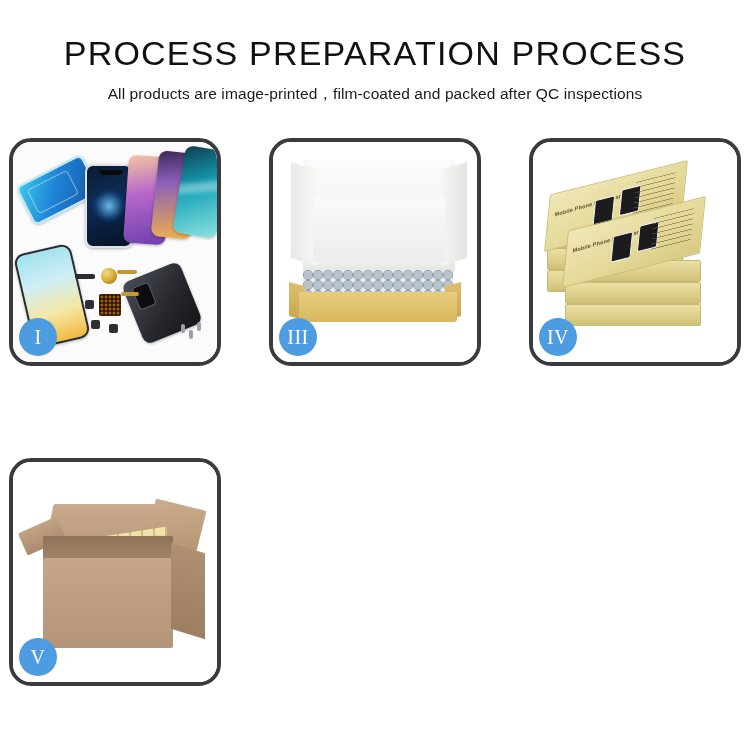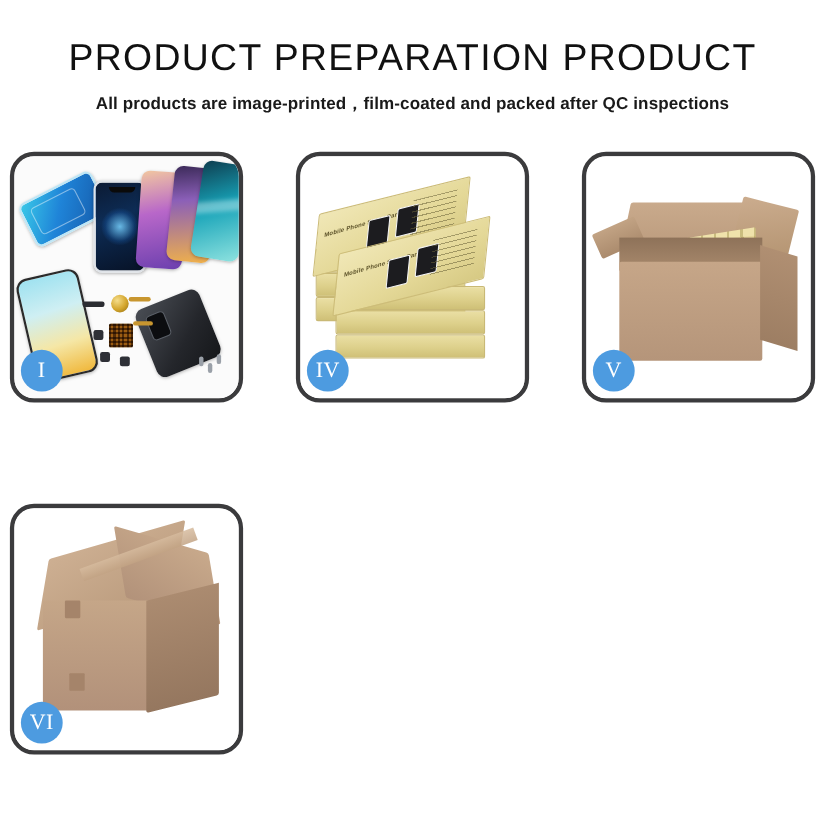--- a/index.html
+++ b/index.html
@@ -32,21 +32,21 @@
     letter-spacing: 1.2px;
     font-weight: 400;
     color: #111111;
     line-height: 1.05;
     white-space: nowrap;
   }
   .subtitle {
     margin-top: 12px;
     font-size: 15.5px;
     letter-spacing: 0.1px;
-    font-weight: 700;
+    font-weight: 400;
     color: #1a1a1a;
     white-space: nowrap;
   }
 
   
   .grid {
     position: absolute;
     left: 9px;
     top: 138px;
     width: 732px;
@@ -408,21 +408,21 @@
   .tape-tab {
     position:absolute; background:#a5846a; border-radius:1px;
   }
 </style>
 </head>
 <body>
 
 <div class="page">
 
   <div class="header">
-    <div class="title">PRODUCT PREPARATION PRODUCT</div>
+    <div class="title">PROCESS PREPARATION PROCESS</div>
     <div class="subtitle">All products are image-printed，film-coated and packed after QC inspections</div>
   </div>
 
   <div class="grid">
 
     <div class="panel">
       <div class="panel-scene p1">
         <div class="phone ph-tilt-blue"></div>
         <div class="phone ph-front-black"></div>
         <div class="phone ph-purple"></div>
@@ -440,20 +440,31 @@
         <div class="part flex cable" style="left:104px; top:128px; width:20px;"></div>
         <div class="part flex cable" style="left:108px; top:150px; width:18px;"></div>
         <div class="part screw" style="left:168px; top:182px;"></div>
         <div class="part screw" style="left:176px; top:188px;"></div>
         <div class="part screw" style="left:184px; top:180px;"></div>
       </div>
       <div class="badge">I</div>
     </div>
 
 
+    <div class="panel">
+      <div class="panel-scene p3">
+        <div class="box3-lid"></div>
+        <div class="box3-inner-foam"></div>
+        <div class="box3-bubbles"></div>
+        <div class="box3-left-tab"></div>
+        <div class="box3-right-tab"></div>
+        <div class="box3-front"></div>
+      </div>
+      <div class="badge">III</div>
+    </div>
 
     <div class="panel">
       <div class="panel-scene p4">
         <div class="stack-box" style="left:14px; top:84px;"></div>
         <div class="stack-box" style="left:14px; top:106px;"></div>
         <div class="stack-box" style="left:14px; top:128px;"></div>
         <div class="stack-box" style="left:32px; top:118px;"></div>
         <div class="stack-box" style="left:32px; top:140px;"></div>
         <div class="stack-box" style="left:32px; top:162px;"></div>
 
@@ -481,27 +492,15 @@
         <div class="inner-boxes2"></div>
         <div class="inner-boxes"></div>
         <div class="flap-left"></div>
         <div class="carton-open-top"></div>
         <div class="carton-body"></div>
         <div class="carton-side"></div>
       </div>
       <div class="badge">V</div>
     </div>
 
-    <div class="panel">
-      <div class="panel-scene p6">
-        <div class="sealed-top"></div>
-        <div class="sealed-top2"></div>
-        <div class="tape"></div>
-        <div class="sealed-front"></div>
-        <div class="sealed-side"></div>
-        <div class="tape-tab" style="left:46px; top:84px; width:14px; height:16px;"></div>
-        <div class="tape-tab" style="left:50px; top:150px; width:14px; height:16px;"></div>
-      </div>
-      <div class="badge">VI</div>
-    </div>
 
   </div>
 </div>
 
 </body></html>

